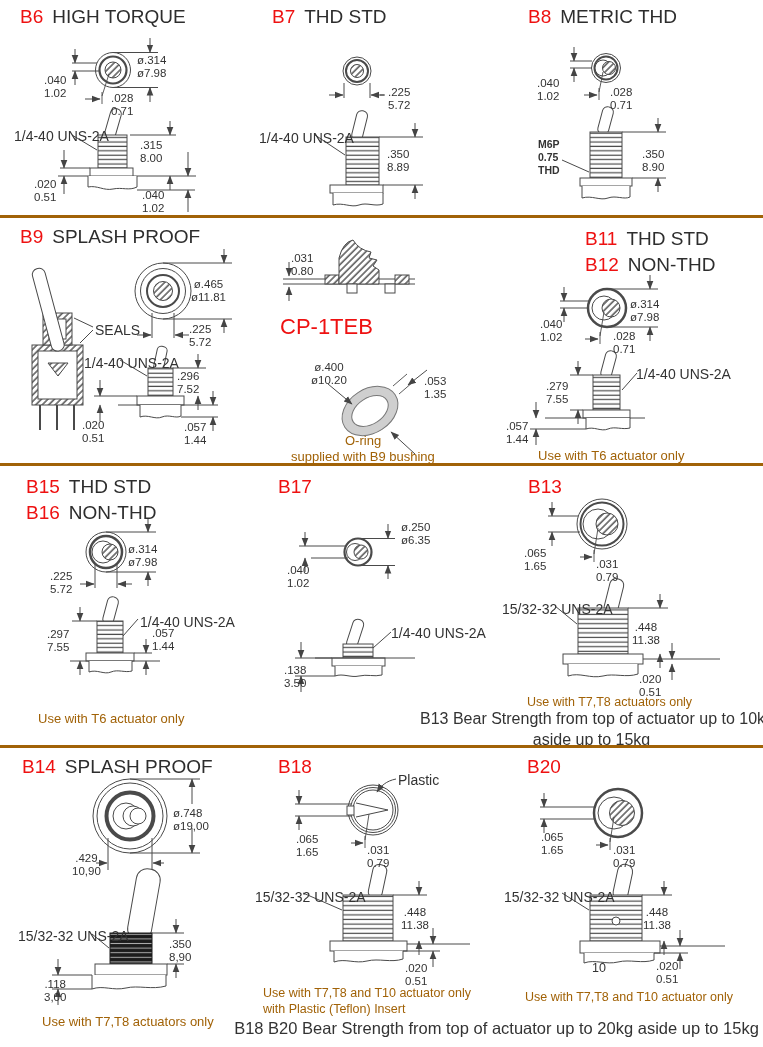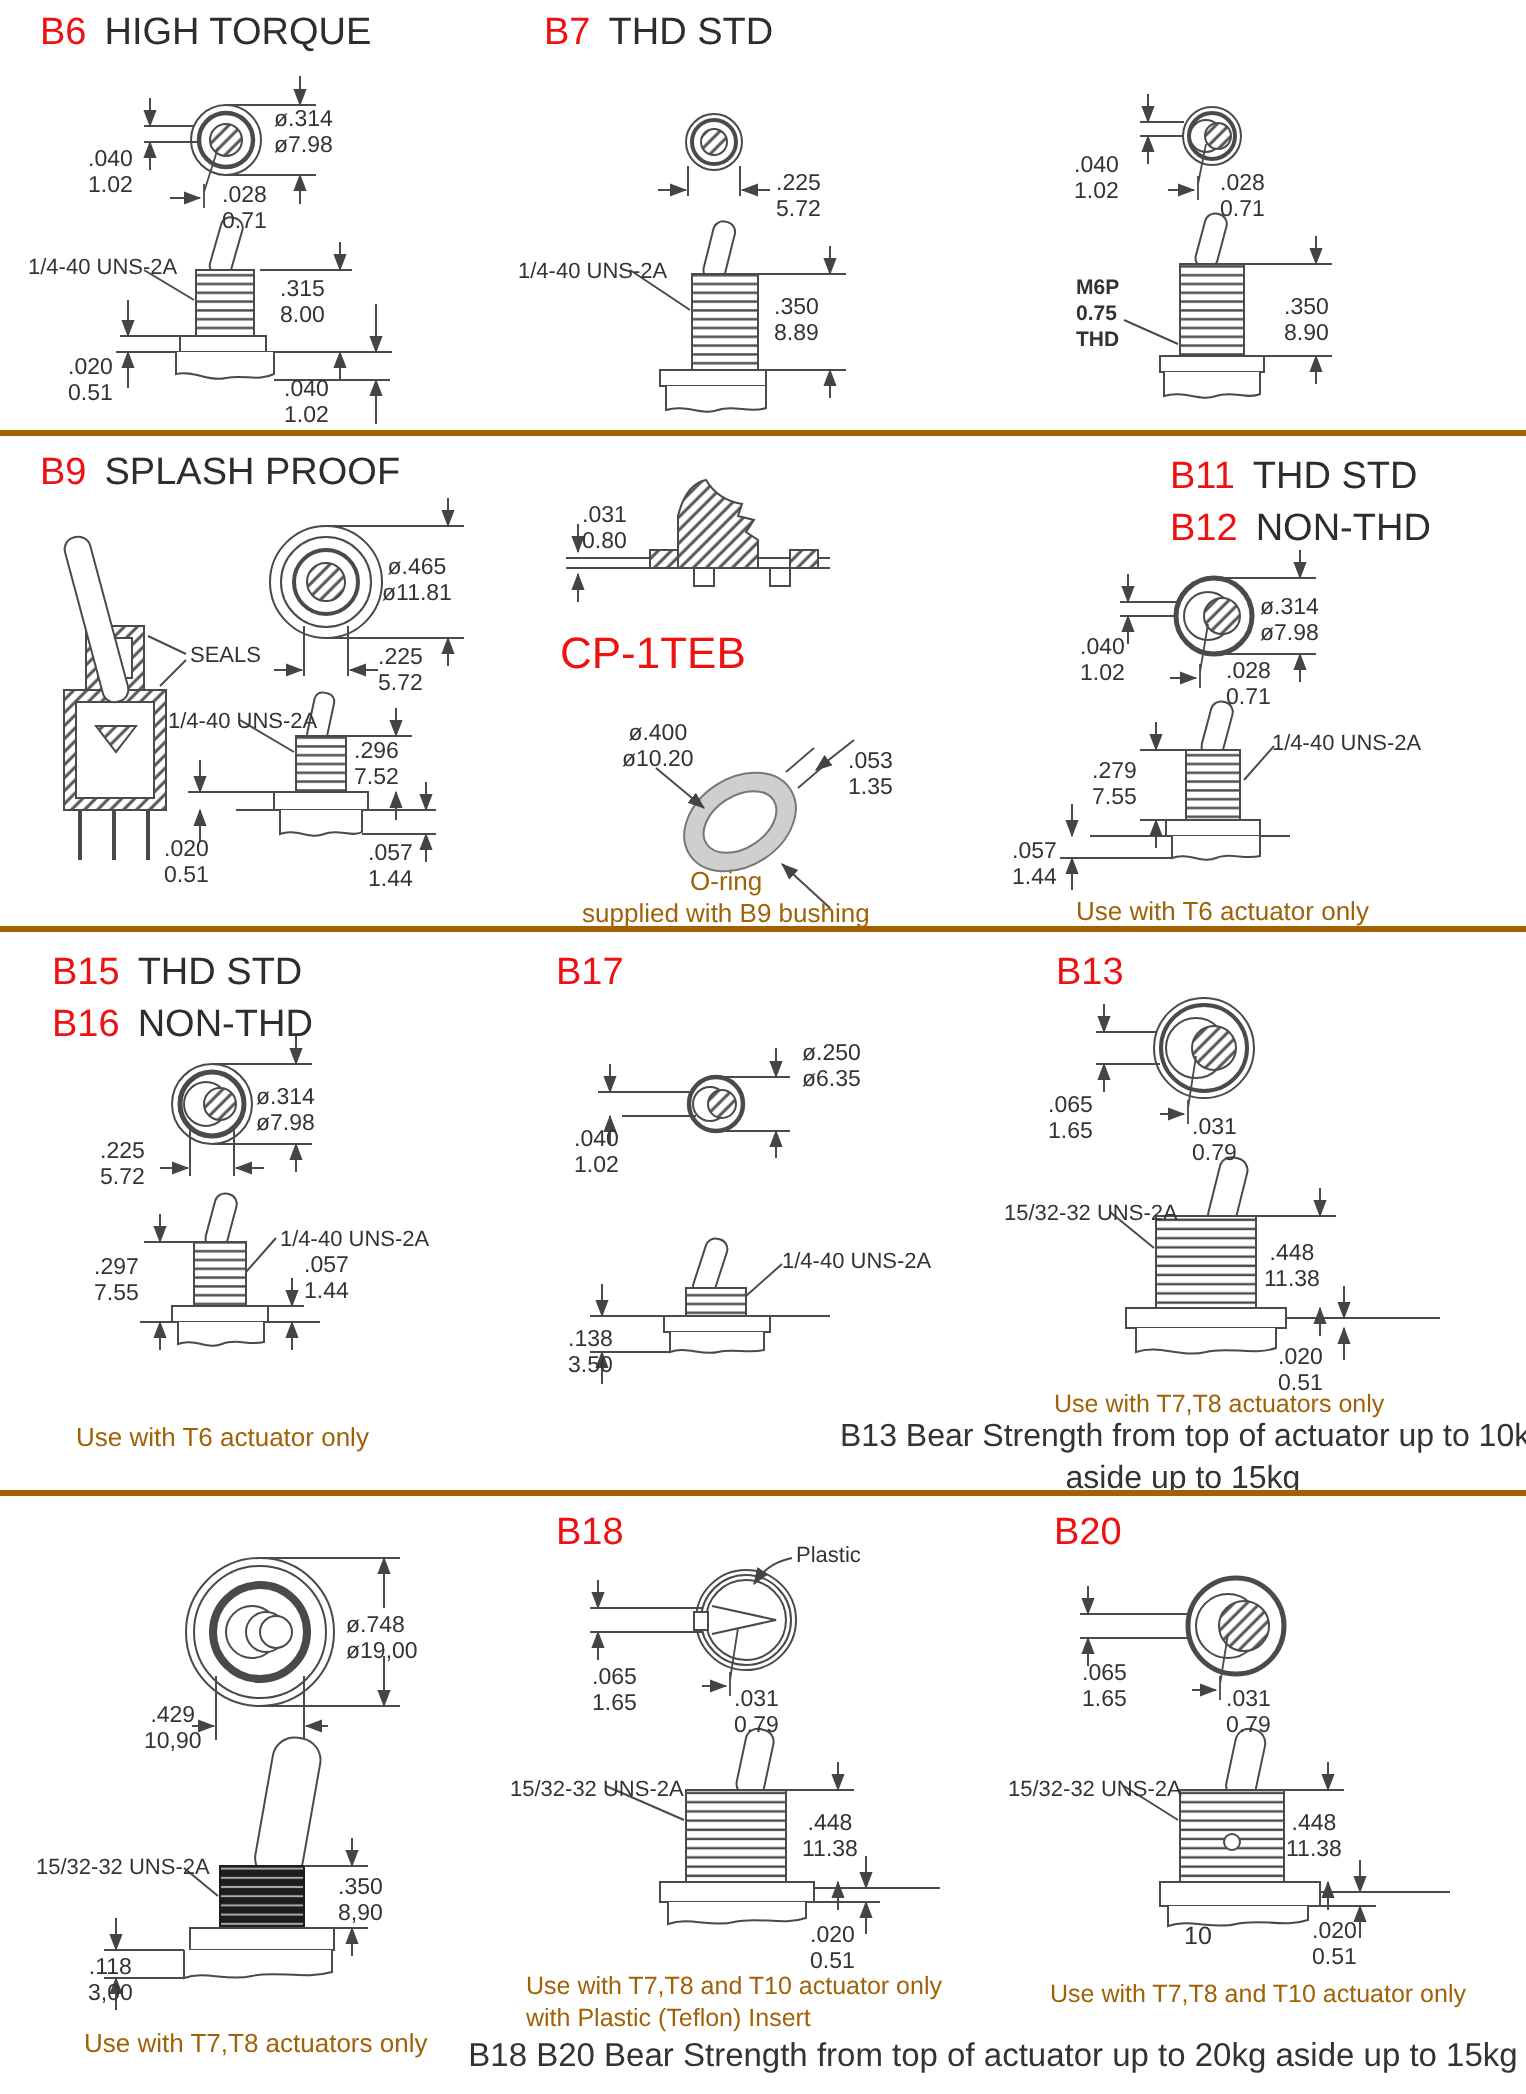--- a/index.html
+++ b/index.html
@@ -7,21 +7,21 @@
         font-family:"Liberation Sans",sans-serif;color:#333;}
   .row{position:absolute;left:0;width:763px;}
   .row.bt{border-top:3px solid #a16207;}
   .cell{position:absolute;top:0;height:100%;}
   svg.draw{position:absolute;left:0;top:0;}
   .hdr{position:absolute;white-space:nowrap;font-size:19px;color:#2d2d2d;}
   .hdr .code{color:var(--accent,#ee1111);margin-top:38px;}
   .hdr .nm{margin-left:9px;}
   .cp-title{position:absolute;font-size:22px;color:var(--accent,#ee1111);white-space:nowrap;}
   .dim{position:absolute;font-size:11.5px;line-height:13px;text-align:center;white-space:nowrap;color:#333;}
-  .lbl{position:absolute;font-size:11px;white-space:nowrap;color:#333;}
+  .lbl{position:absolute;font-size:14px;white-space:nowrap;color:#333;}
   .lbl.b3{font-weight:bold;font-size:10.5px;line-height:13px;}
   .note{position:absolute;font-size:13px;white-space:nowrap;color:#a16207;}
   .cap{position:absolute;font-size:16px;text-align:center;white-space:nowrap;color:#333;}
 </style>
 </head>
 <body>
 
 <div class="page">
 
   <div class="row" style="top:0;height:215px">
@@ -170,20 +170,21 @@
           <rect x="97" y="106" width="11" height="28" rx="5" fill="#fff" transform="rotate(15 102 132)"></rect>
           <rect x="90" y="132" width="32" height="46" fill="url(#t8)"></rect>
           <rect x="80" y="178" width="52" height="8" fill="#fff"></rect>
           <path d="M82,186L82,198C92,195 100,201 108,198C116,195 124,200 130,197L130,186" fill="#fff"></path>
           <path d="M122,132H166 M132,178H166"></path>
           <line x1="158" y1="118" x2="158" y2="132" marker-end="url(#a8)"></line>
             <line x1="158" y1="192" x2="158" y2="178" marker-end="url(#a8)"></line>
           <path d="M62,160L89,172"></path>
         </g>
       </svg>
+      <div class="hdr" style="left:28px;top:6px"><span class="code">B8</span><span class="nm">METRIC THD</span></div>
       <div class="dim" style="left:37px;top:77px">
           <div>.040</div>
           <div>1.02</div>
         </div>
       <div class="dim" style="left:110px;top:86px">
           <div>.028</div>
           <div>0.71</div>
         </div>
       <div class="lbl b3" style="left:38px;top:138px">
           <div>M6P</div>
@@ -600,20 +601,21 @@
           <path d="M92,227L92,241C103,237 113,243 126,240C138,237 152,242 166,238L166,227" fill="#fff"></path>
           <path d="M152,185H184 M167,216H184"></path>
           <line x1="176" y1="171" x2="176" y2="185" marker-end="url(#a14)"></line>
             <line x1="176" y1="230" x2="176" y2="216" marker-end="url(#a14)"></line>
           <path d="M92,227H52 M92,241H52"></path>
           <line x1="58" y1="211" x2="58" y2="227" marker-end="url(#a14)"></line>
             <line x1="58" y1="257" x2="58" y2="241" marker-end="url(#a14)"></line>
           <path d="M92,186L109,200"></path>
         </g>
       </svg>
+      <div class="hdr" style="left:22px;top:8px"><span class="code">B14</span><span class="nm">SPLASH PROOF</span></div>
       <div class="dim" style="left:173px;top:59px;text-align:left">
           <div>ø.748</div>
           <div>ø19,00</div>
         </div>
       <div class="dim" style="left:72px;top:104px">
           <div>.429</div>
           <div>10,90</div>
         </div>
       <div class="lbl" style="left:18px;top:180px">15/32-32 UNS-2A</div>
       <div class="dim" style="left:169px;top:190px">

